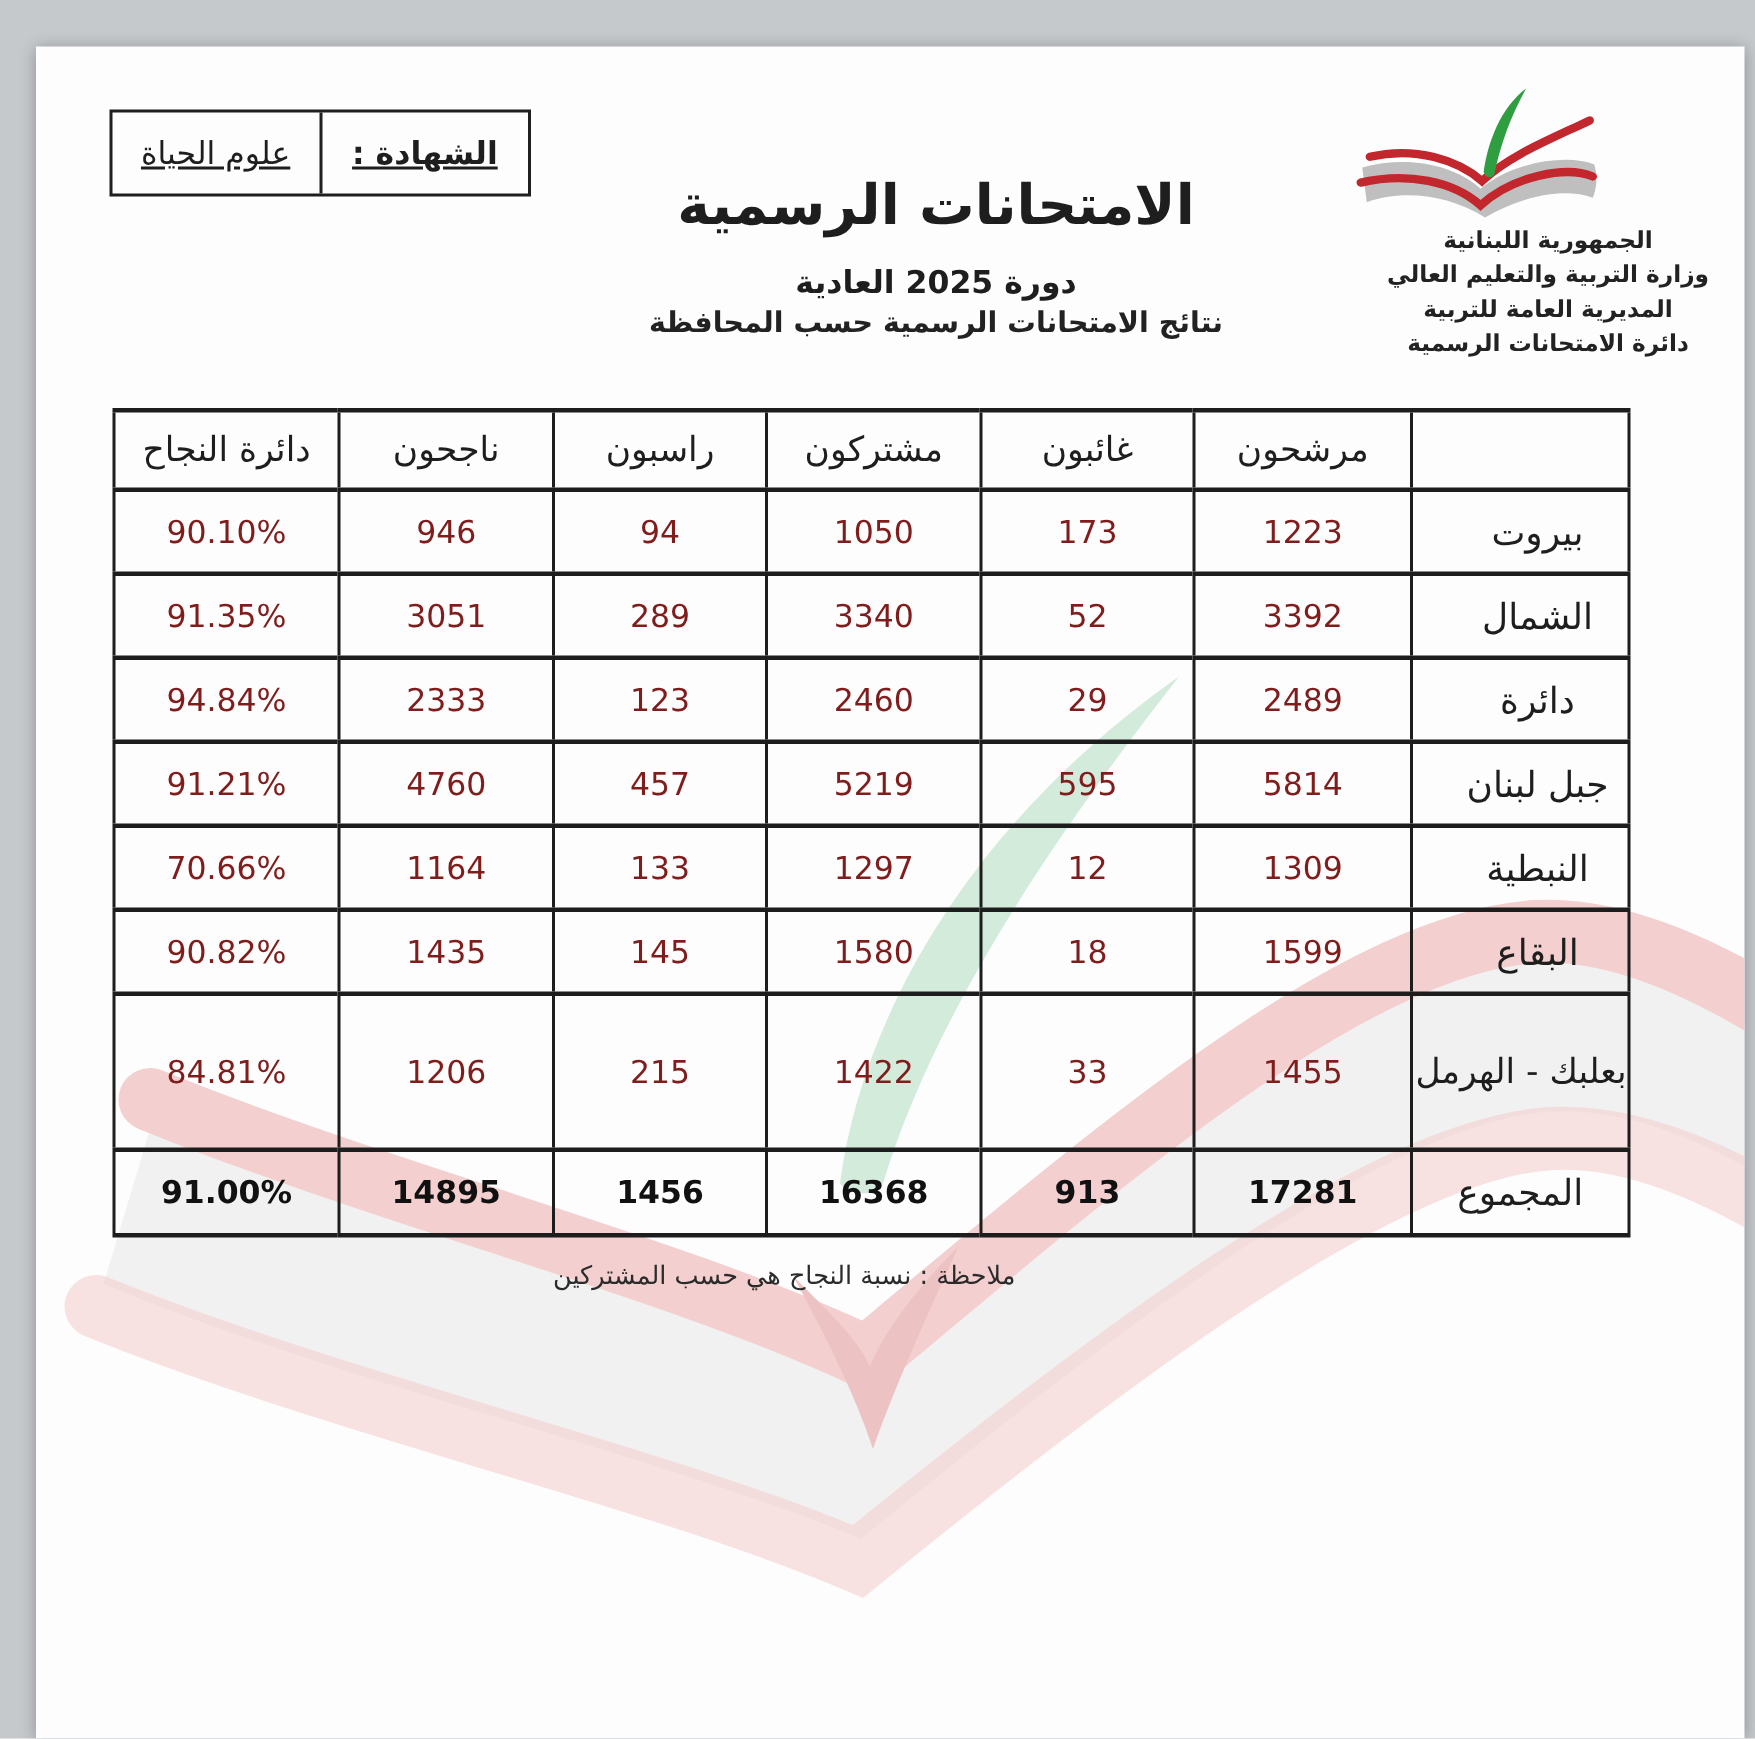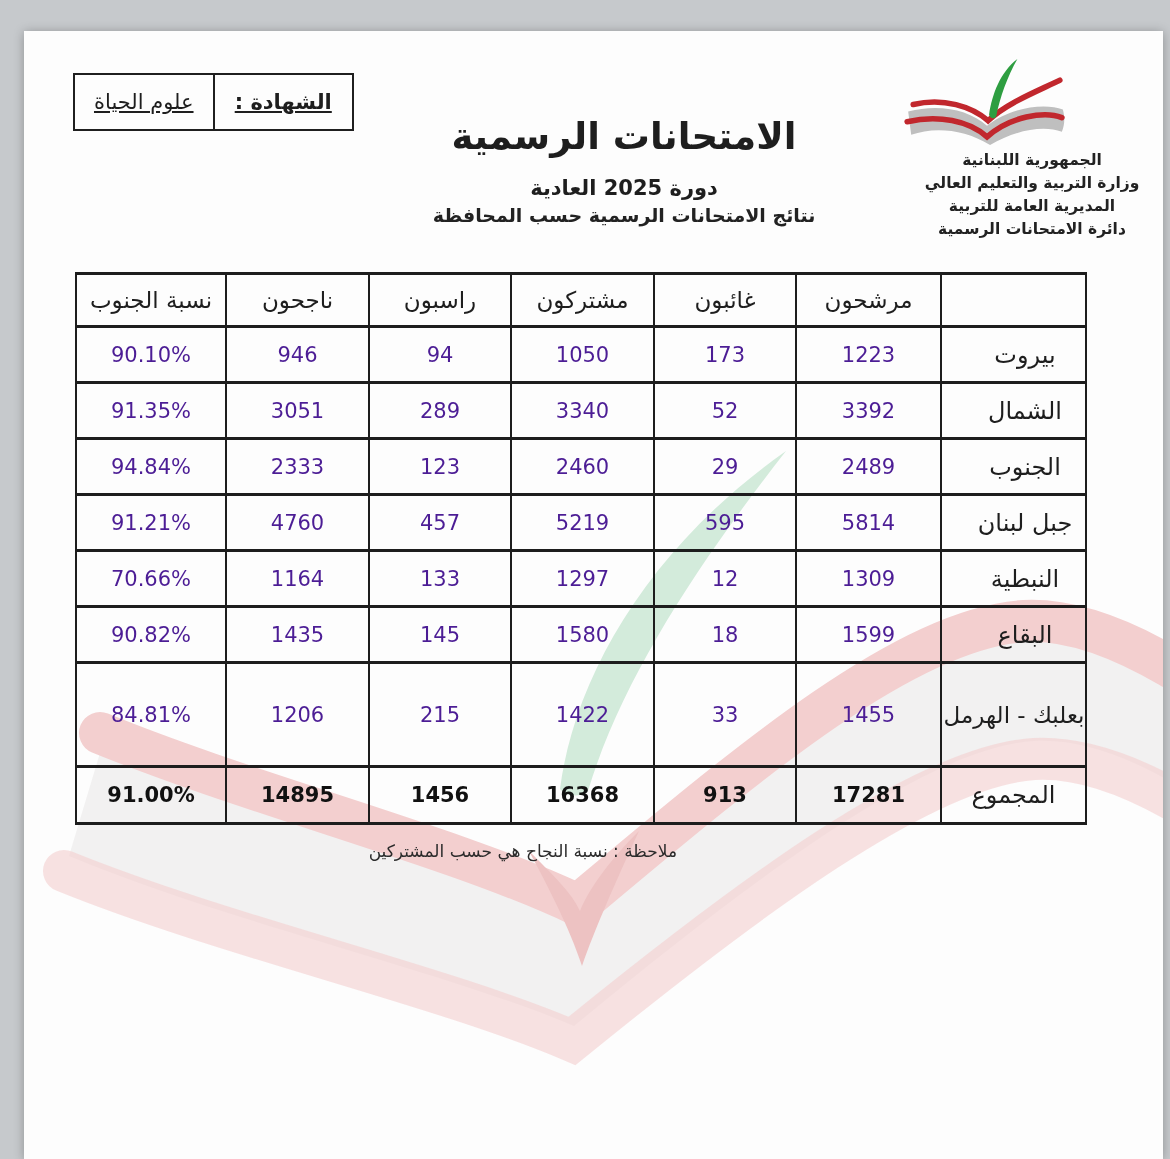--- a/index.html
+++ b/index.html
@@ -54,21 +54,21 @@
     overflow:hidden;
   }
   tr.hdr{height:53px;}
   tr.r{height:56px;}
   tr.tall{height:104px;}
   tr.total{height:57px;}
   th.colhead{background:rgba(20,20,20,.055);font-size:23px;font-weight:bold;}
   th.corner{border:0;background:transparent;}
   td.rowlabel{background:rgba(20,20,20,.055);font-size:24px;font-weight:bold;padding-left:24px;}
   td.rowlabel-tall{background:rgba(20,20,20,.055);font-size:23px;font-weight:bold;text-align:right;padding-right:0;line-height:44px;}
-  td.val{font-size:21px;color:#4c1d95;}
+  td.val{font-size:21px;color:#7f1d1d;}
   tr.total td.val{font-weight:bold;color:#111;}
   td.rowlabel-total{background:transparent;font-size:24px;font-weight:bold;}
 
   .note{left:53px;top:810px;width:600px;font-size:17px;font-weight:normal;color:#2b2b2b;}
 </style>
 </head>
 <body>
 
 <div class="page">
 
@@ -114,21 +114,21 @@
         <col style="width:150px">
     </colgroup>
     <tbody>
       <tr class="hdr">
         <th class="corner"></th>
         <th class="colhead">مرشحون</th>
         <th class="colhead">غائبون</th>
         <th class="colhead">مشتركون</th>
         <th class="colhead">راسبون</th>
         <th class="colhead">ناجحون</th>
-        <th class="colhead">نسبة الجنوب</th>
+        <th class="colhead">دائرة النجاح</th>
       </tr>
 
       <tr class="r">
         <td class="rowlabel">بيروت</td>
         <td class="val">1223</td>
         <td class="val">173</td>
         <td class="val">1050</td>
         <td class="val">94</td>
         <td class="val">946</td>
         <td class="val">90.10%</td>
@@ -138,21 +138,21 @@
         <td class="rowlabel">الشمال</td>
         <td class="val">3392</td>
         <td class="val">52</td>
         <td class="val">3340</td>
         <td class="val">289</td>
         <td class="val">3051</td>
         <td class="val">91.35%</td>
       </tr>
 
       <tr class="r">
-        <td class="rowlabel">الجنوب</td>
+        <td class="rowlabel">دائرة</td>
         <td class="val">2489</td>
         <td class="val">29</td>
         <td class="val">2460</td>
         <td class="val">123</td>
         <td class="val">2333</td>
         <td class="val">94.84%</td>
       </tr>
 
       <tr class="r">
         <td class="rowlabel">جبل لبنان</td>

